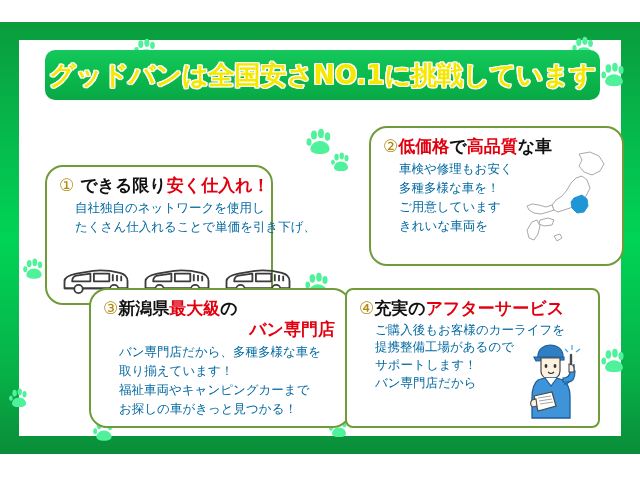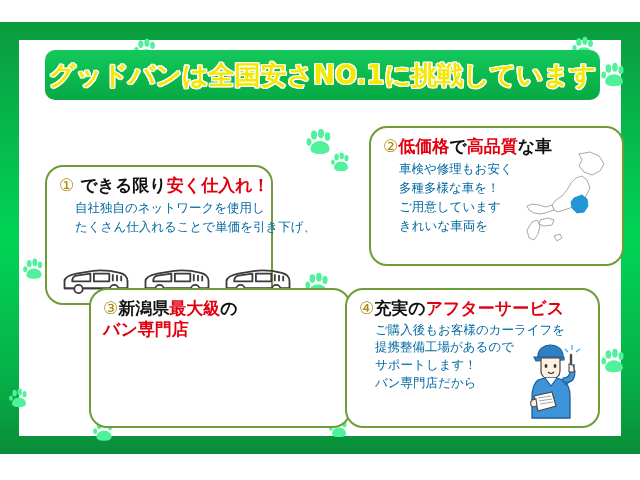--- a/index.html
+++ b/index.html
@@ -70,38 +70,38 @@
     position: absolute;
     border: 2px solid #6f9c39;
     border-radius: 18px;
     background: #ffffff;
     box-sizing: border-box;
     z-index: 5;
   }
   #panel-1 { left: 45px;  top: 126px; width: 228px; height: 140px; margin-top: 39px; }
   #panel-2 { left: 345px; top: 126px; width: 255px; height: 140px; margin-left: 24px; }
   #panel-3 { left: 45px;  top: 288px; width: 262px; height: 140px; margin-left: 44px; }
-  #panel-4 { left: 345px; top: 288px; width: 255px; height: 140px; }
+  #panel-4 { left: 345px; top: 288px; width: 255px; height: 140px; border-radius: 8px; }
 
   .panel-heading {
     margin: 9px 0 0 0;
     padding: 0 8px 0 12px;
     font-size: 17px;
     font-weight: bold;
     color: #111111;
     line-height: 1.15;
     white-space: nowrap;
   }
   .panel-heading-2 {
     margin: 1px 0 0 0;
     padding: 0 14px 0 12px;
     font-size: 17px;
     font-weight: bold;
     line-height: 1.15;
-    text-align: left;
+    text-align: right;
     white-space: nowrap;
   }
   .num {
     color: #b08a0e;
     font-weight: normal;
     font-size: 17px;
   }
   .hl { color: #e2000f; }
   .blk { color: #111111; }
 
@@ -367,20 +367,26 @@
 
     <path d="M50 48 L58 45 L63 49 L64 56 L60 62 L53 63 L48 58 L47 52 Z" fill="#2196d4" stroke="#2196d4" stroke-width="1"></path>
   </svg>
 </div>
 
 <div class="panel" id="panel-3">
   <div class="panel-heading">
     <span class="num">③</span><span class="blk">新潟県</span><span class="hl">最大級</span><span class="blk">の</span>
   </div>
   <div class="panel-heading-2 hl">バン専門店</div>
+  <div class="panel-body" style="padding-top:3px;">
+    <div>バン専門店だから、多種多様な車を</div>
+    <div>取り揃えています！</div>
+    <div>福祉車両やキャンピングカーまで</div>
+    <div>お探しの車がきっと見つかる！</div>
+  </div>
 </div>
 
 <div class="panel" id="panel-4">
   <div class="panel-heading">
     <span class="num">④</span><span class="blk">充実の</span><span class="hl">アフターサービス</span>
   </div>
   <div class="panel-body" style="line-height:1.42;">
     <div>ご購入後もお客様のカーライフを</div>
     <div>提携整備工場があるので</div>
     <div>サポートします！</div>

